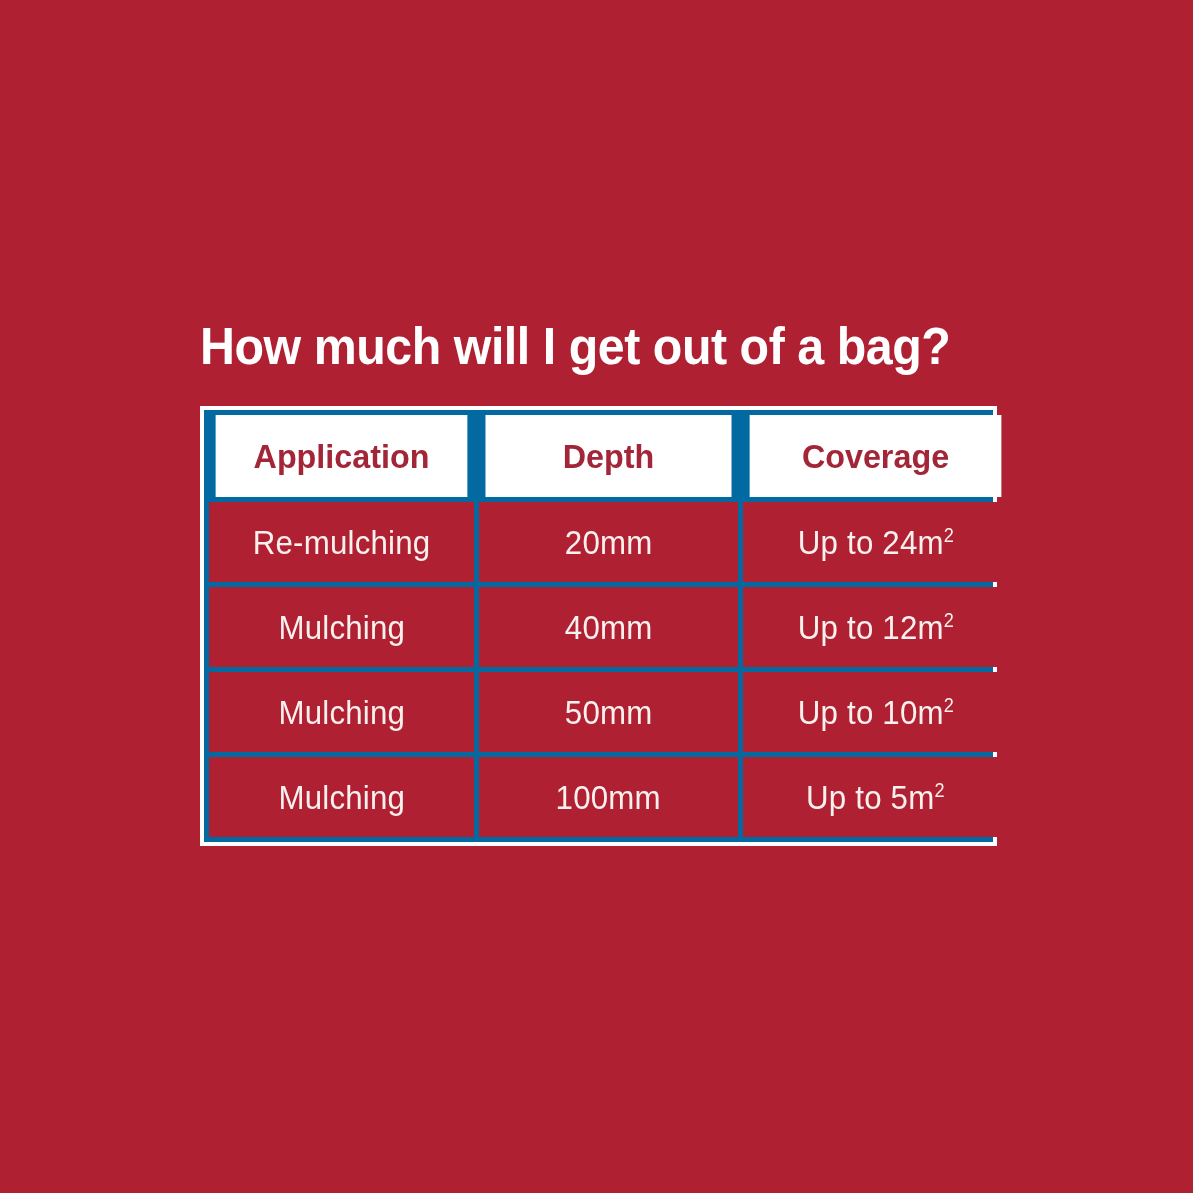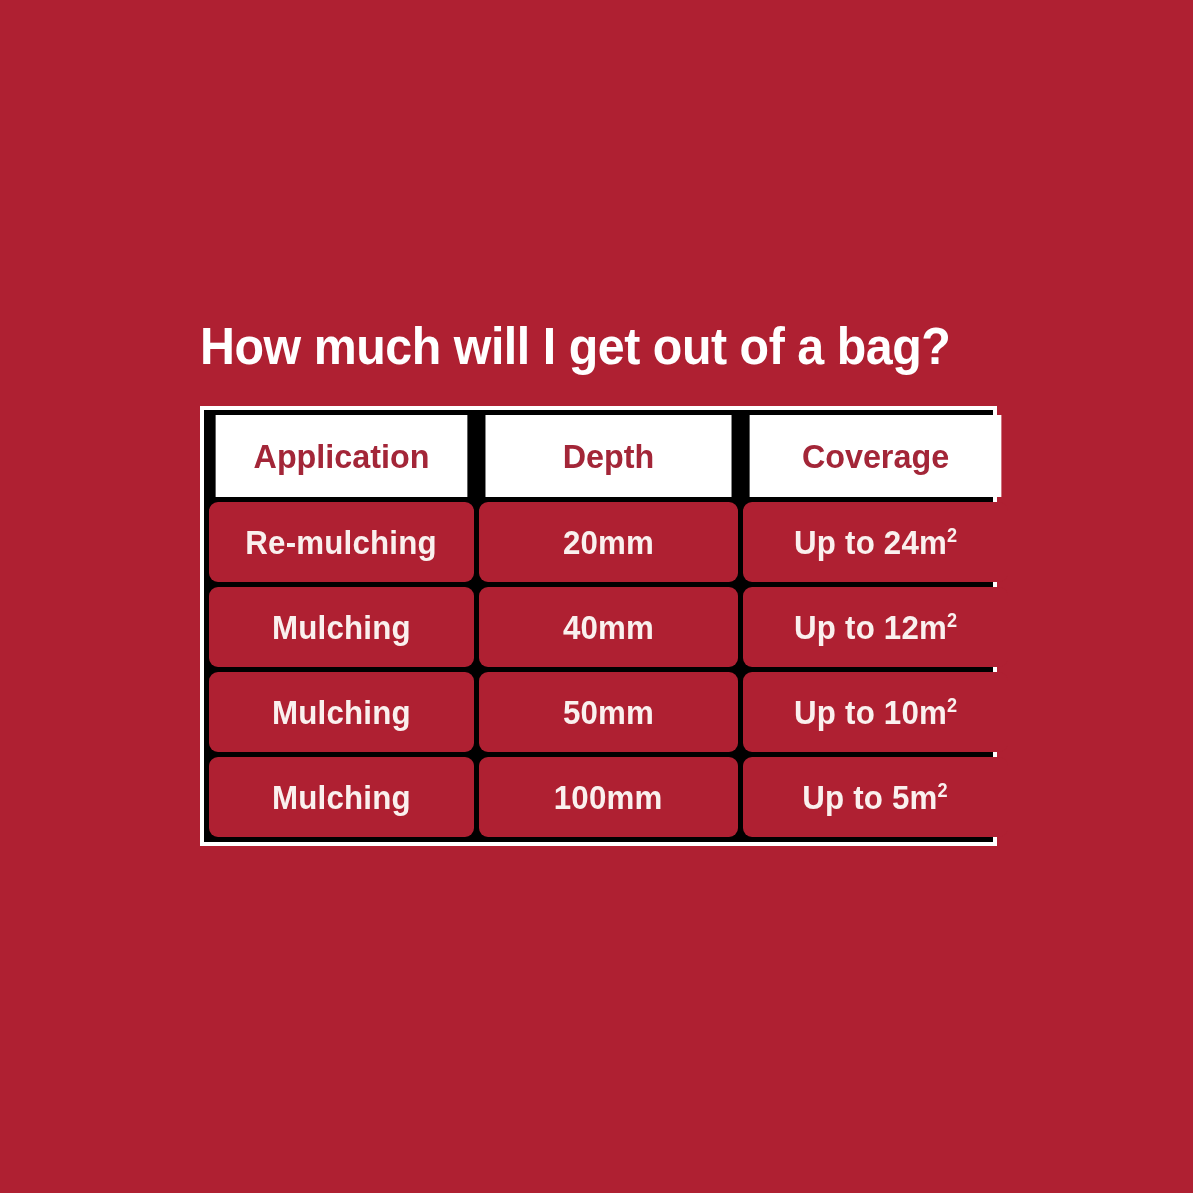--- a/index.html
+++ b/index.html
@@ -35,21 +35,21 @@
     transform-origin: left center;
     white-space: nowrap;
   }
 
   
   .table-wrap {
     position: absolute;
     left: 200px;
     top: 406px;
     width: 797px;
-    background: #000000;
+    background: #0369a1;
     border: 4px solid #FFFFFF;
     box-sizing: border-box;
   }
 
   .table {
     width: 100%;
     border-collapse: separate;
     border-spacing: 5px 5px;
     table-layout: fixed;
   }
@@ -70,24 +70,23 @@
     font-weight: 700;
     height: 82px;
     letter-spacing: 0px;
     transform: scaleX(0.95);
   }
 
   .table tbody td {
     background: #AF2032;
     color: #FAF0EE;
     font-size: 34px;
-    font-weight: 700;
+    font-weight: 400;
     height: 80px;
     letter-spacing: 0.2px;
-    border-radius: 9px;
   }
 
   .cell-inner {
     display: inline-block;
     transform: scaleX(0.92);
     transform-origin: center;
     white-space: nowrap;
   }
 
   .sup {

